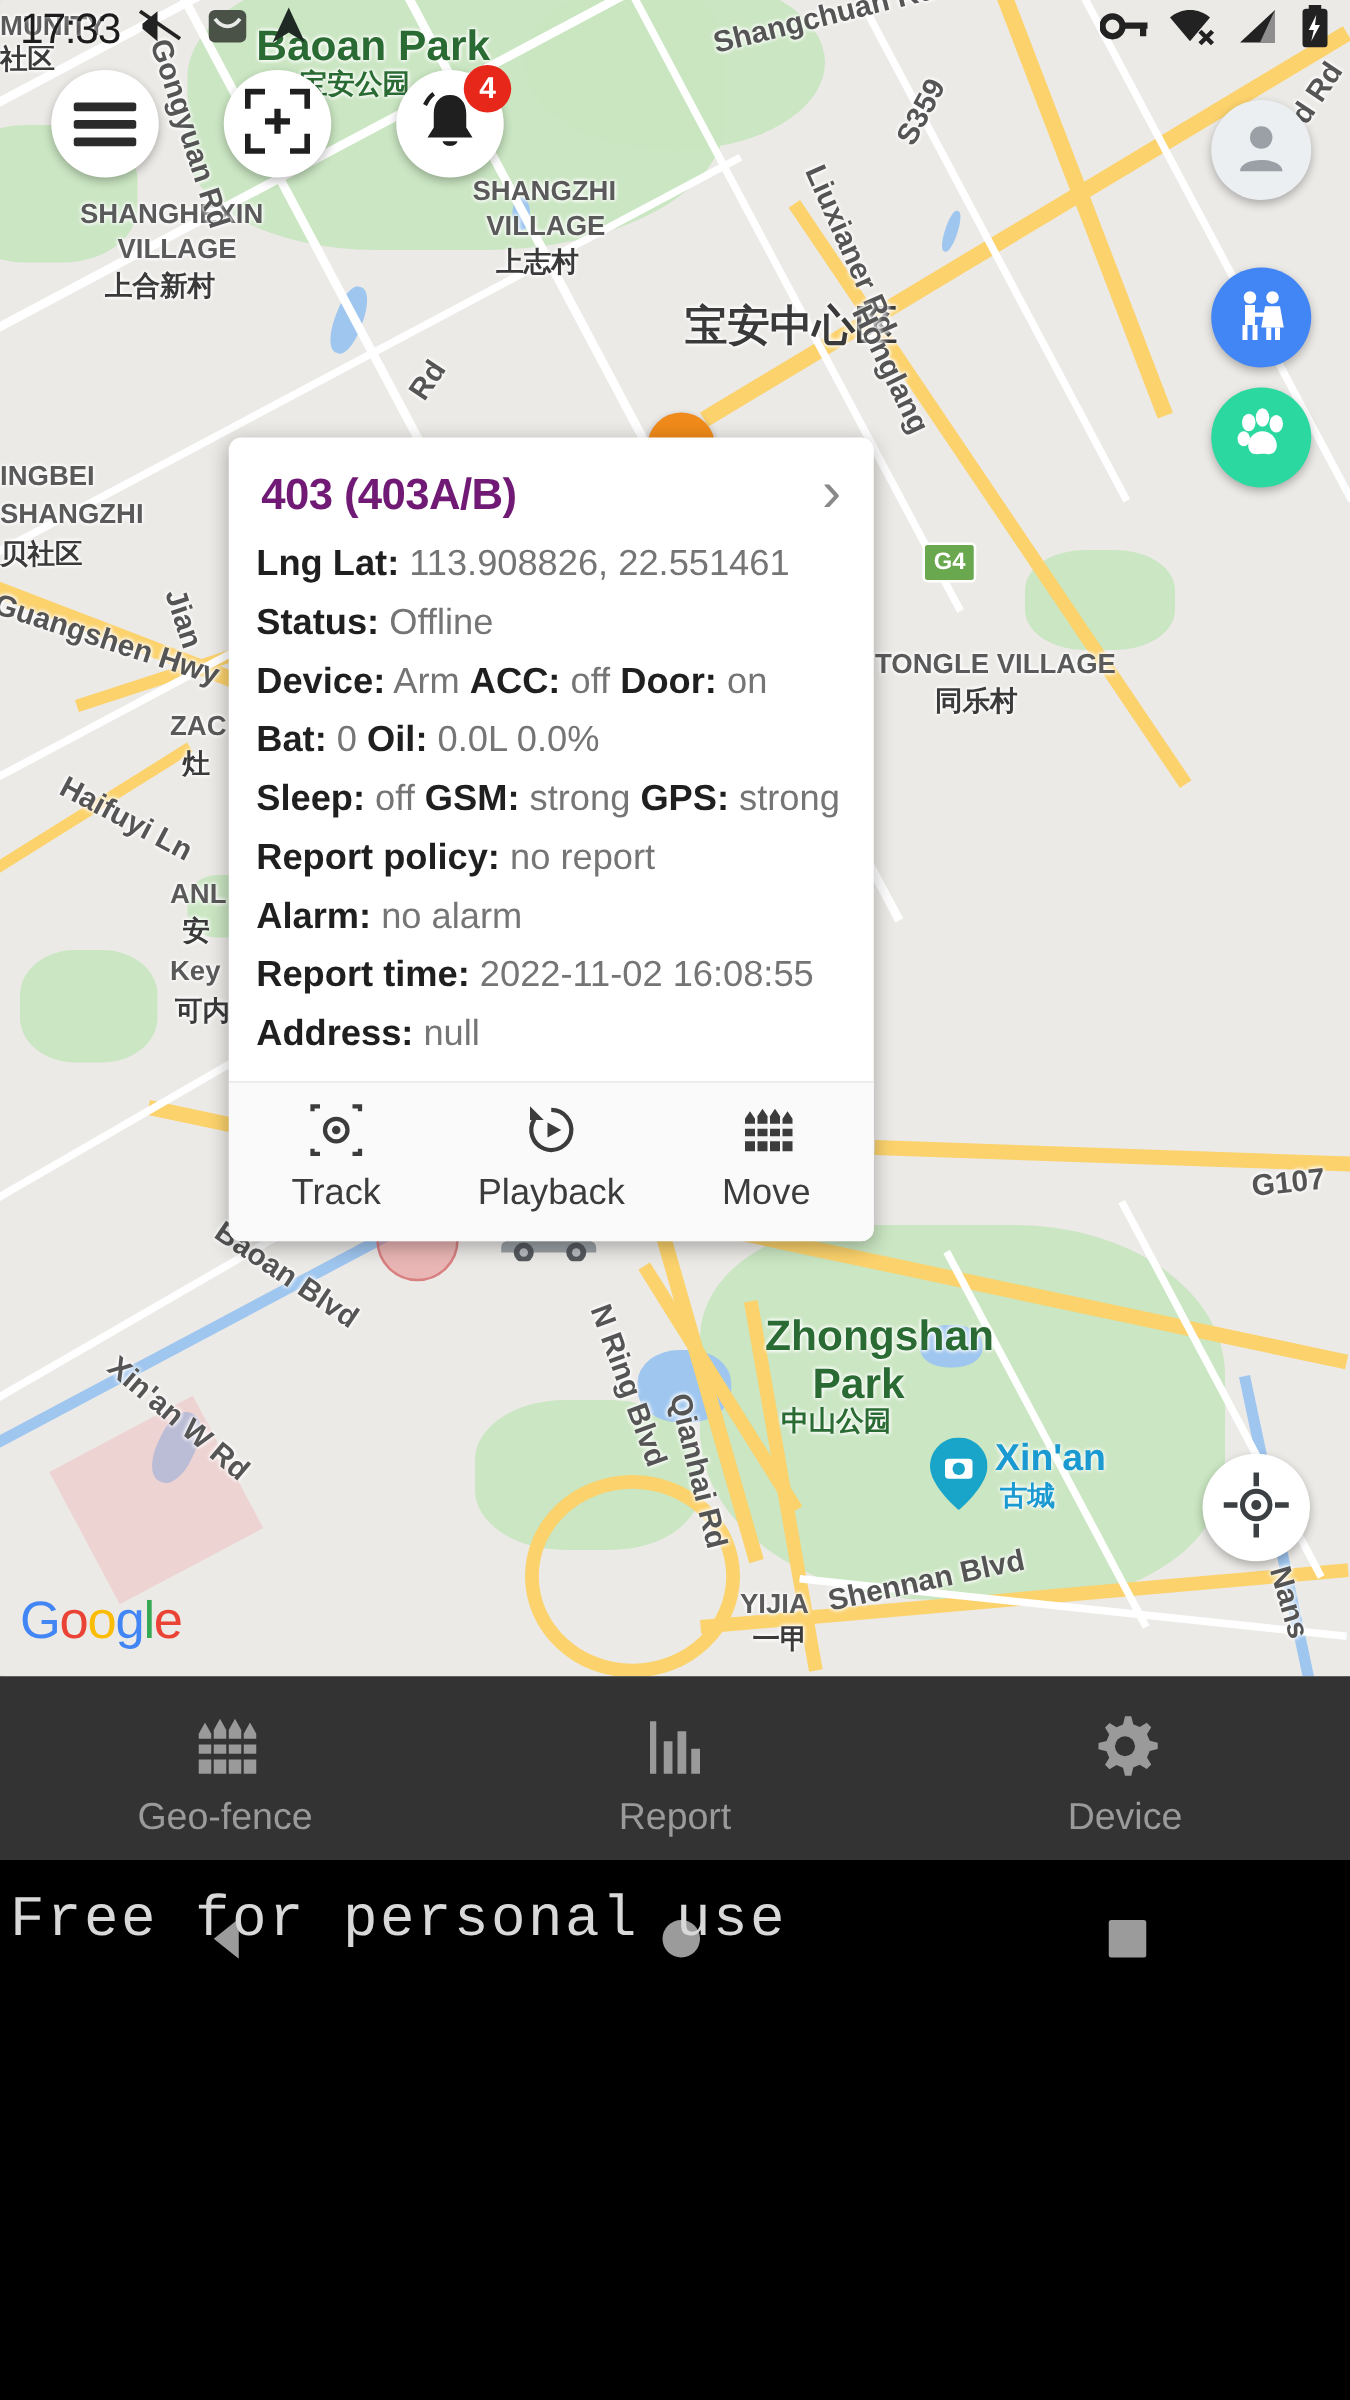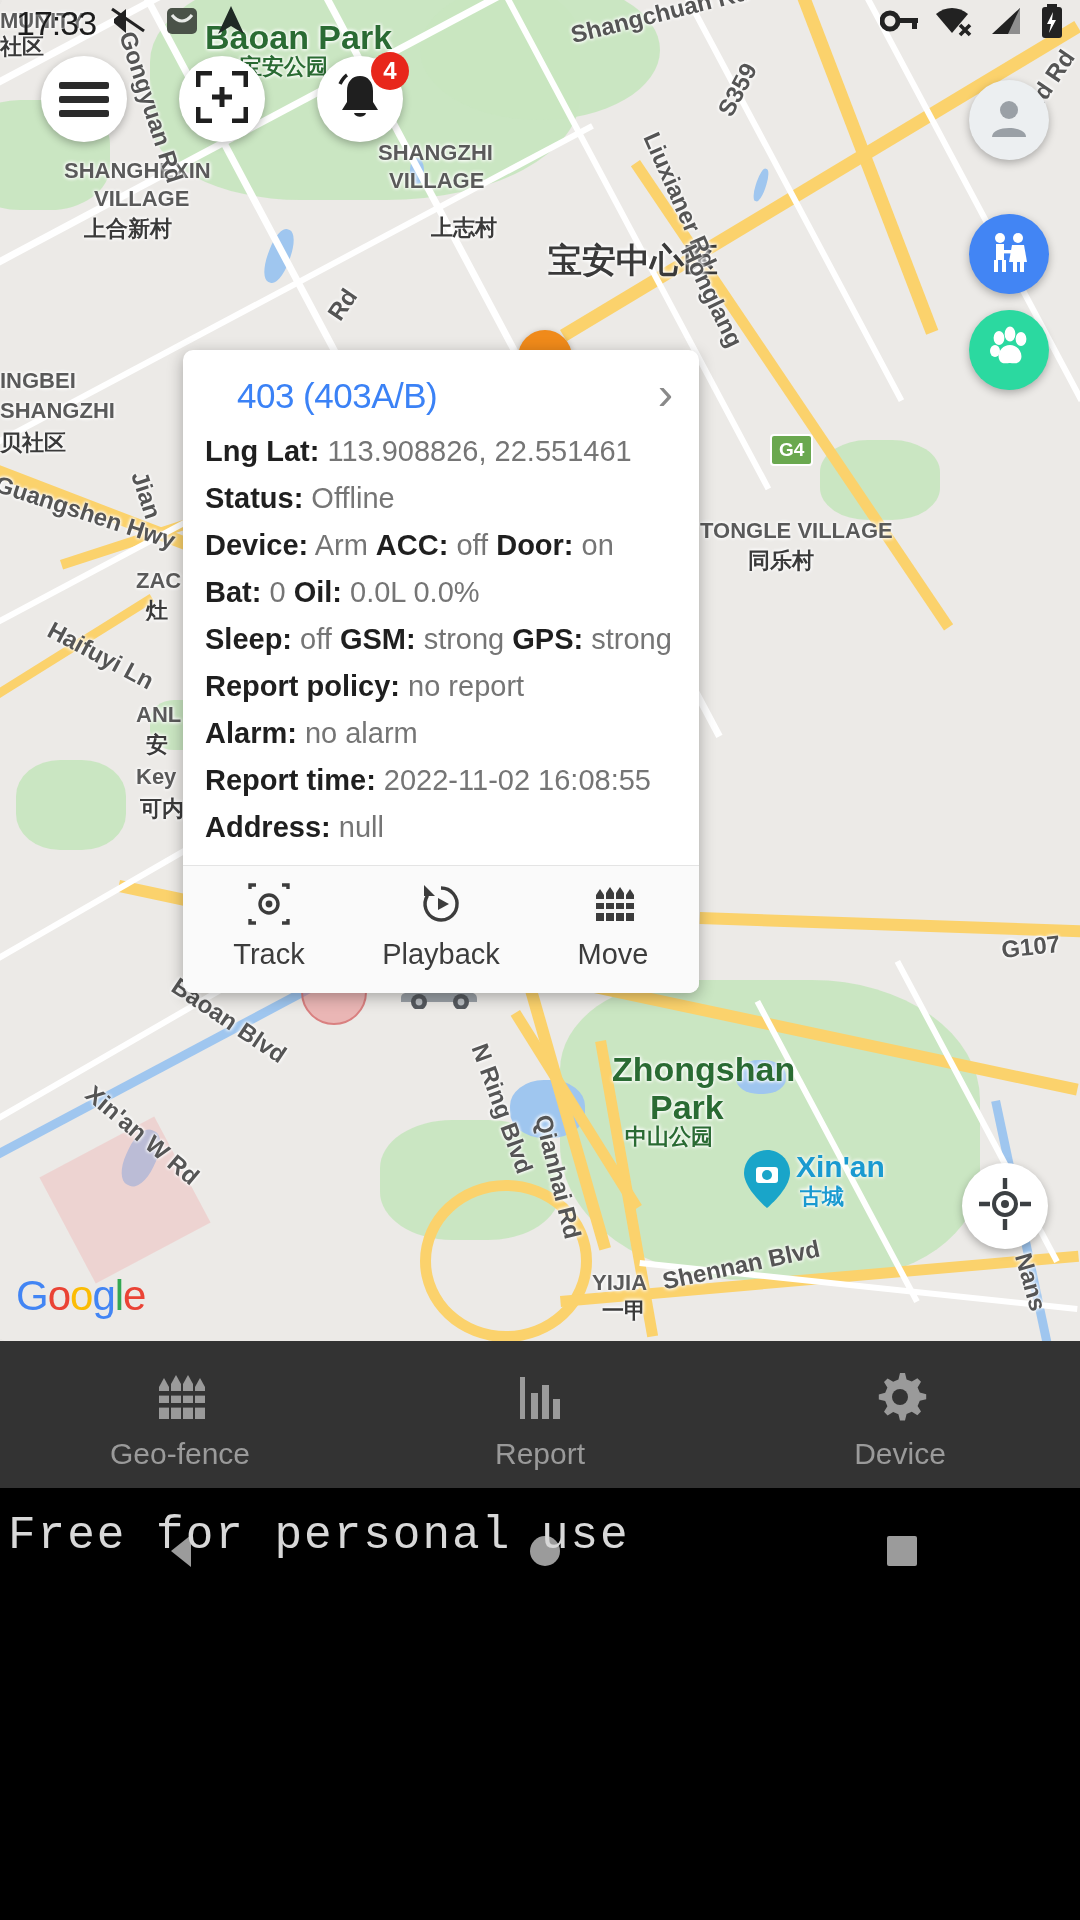--- a/index.html
+++ b/index.html
@@ -59,21 +59,21 @@
   .fab.people{right:31px;top:214px;width:80px;height:80px;background:#4285f4;}
   .fab.paw{right:31px;top:310px;width:80px;height:80px;background:#2bd9a0;}
   .fab.locate{right:32px;top:1163px;width:86px;height:86px;}
 
   
   .card{position:absolute;left:183px;top:350px;width:516px;
     background:#fff;border-radius:10px;box-shadow:0 4px 16px rgba(0,0,0,.3);
     z-index:35;overflow:hidden;}
   .card-head{display:flex;align-items:flex-start;justify-content:space-between;
     padding:26px 26px 6px 26px;}
-  .card-title{font-size:35px;font-weight:400;color:#3b82f6;letter-spacing:-.5px;margin-left:28px;}
+  .card-title{font-size:35px;font-weight:700;color:#701a75;letter-spacing:-.5px;}
   .chev{color:#8a8a8a;font-size:46px;line-height:34px;font-weight:300;cursor:pointer;}
   .rows{padding:6px 22px 14px 22px;}
   .row{font-size:29px;color:#757575;line-height:1.0;padding:9px 0;white-space:nowrap;}
   .row b{color:#1f1f1f;font-weight:700;}
   .actions{display:flex;border-top:1px solid #e4e4e4;background:#fafafa;}
   .act{flex:1;display:flex;flex-direction:column;align-items:center;
     padding:14px 0 22px 0;cursor:pointer;}
   .act-ic{height:48px;display:flex;align-items:center;justify-content:center;margin-bottom:10px;}
   .act-lbl{font-size:29px;color:#3c3c3c;}
   .card-tail{position:absolute;left:430px;top:938px;width:0;height:0;z-index:34;
@@ -160,28 +160,28 @@
   <div class="road white" style="left:300px;top:-60px;width:900px;height:7px;transform:rotate(62deg);transform-origin:0 0;"></div>
   <div class="road white" style="left:480px;top:-60px;width:620px;height:6px;transform:rotate(62deg);transform-origin:0 0;"></div>
   <div class="road white" style="left:660px;top:-60px;width:520px;height:6px;transform:rotate(62deg);transform-origin:0 0;"></div>
   <div class="road white" style="left:840px;top:-60px;width:520px;height:6px;transform:rotate(62deg);transform-origin:0 0;"></div>
   <div class="road white" style="left:-80px;top:1000px;width:700px;height:6px;transform:rotate(-30deg);transform-origin:0 0;"></div>
   <div class="road white" style="left:-80px;top:1160px;width:600px;height:6px;transform:rotate(-30deg);transform-origin:0 0;"></div>
   <div class="road white" style="left:760px;top:1000px;width:340px;height:6px;transform:rotate(62deg);transform-origin:0 0;"></div>
   <div class="road white" style="left:900px;top:960px;width:340px;height:6px;transform:rotate(62deg);transform-origin:0 0;"></div>
   <div class="road white" style="left:640px;top:1260px;width:440px;height:6px;transform:rotate(6deg);transform-origin:0 0;"></div>
 
-  <div class="shield" style="left:738px;top:434px;margin-left:32px;">G4</div>
+  <div class="shield" style="left:738px;top:434px;">G4</div>
 
   <div id="map-labels">
       <div class="lbl park big" style="left: 205px; top: 18px;">Baoan Park</div>
       <div class="lbl park" style="left: 240px; top: 52px;">宝安公园</div>
       <div class="lbl" style="left: 378px; top: 140px;">SHANGZHI</div>
       <div class="lbl" style="left: 389px; top: 168px;">VILLAGE</div>
-      <div class="lbl cn" style="left: 397px; top: 213px; margin-left: 34px;">上志村</div>
+      <div class="lbl cn" style="left: 397px; top: 195px;">上志村</div>
       <div class="lbl" style="left: 64px; top: 158px;">SHANGHEXIN</div>
       <div class="lbl" style="left: 94px; top: 186px;">VILLAGE</div>
       <div class="lbl cn" style="left: 84px; top: 214px;">上合新村</div>
       <div class="lbl" style="left: 0px; top: 8px;">MUNITY</div>
       <div class="lbl cn" style="left: 0px; top: 32px;">社区</div>
       <div class="lbl" style="left: 0px; top: 368px;">INGBEI</div>
       <div class="lbl" style="left: 0px; top: 398px;">SHANGZHI</div>
       <div class="lbl cn" style="left: 0px; top: 428px;">贝社区</div>
       <div class="lbl cn big" style="left: 548px; top: 238px;">宝安中心区</div>
       <div class="lbl" style="left: 700px; top: 518px;">TONGLE VILLAGE</div>

